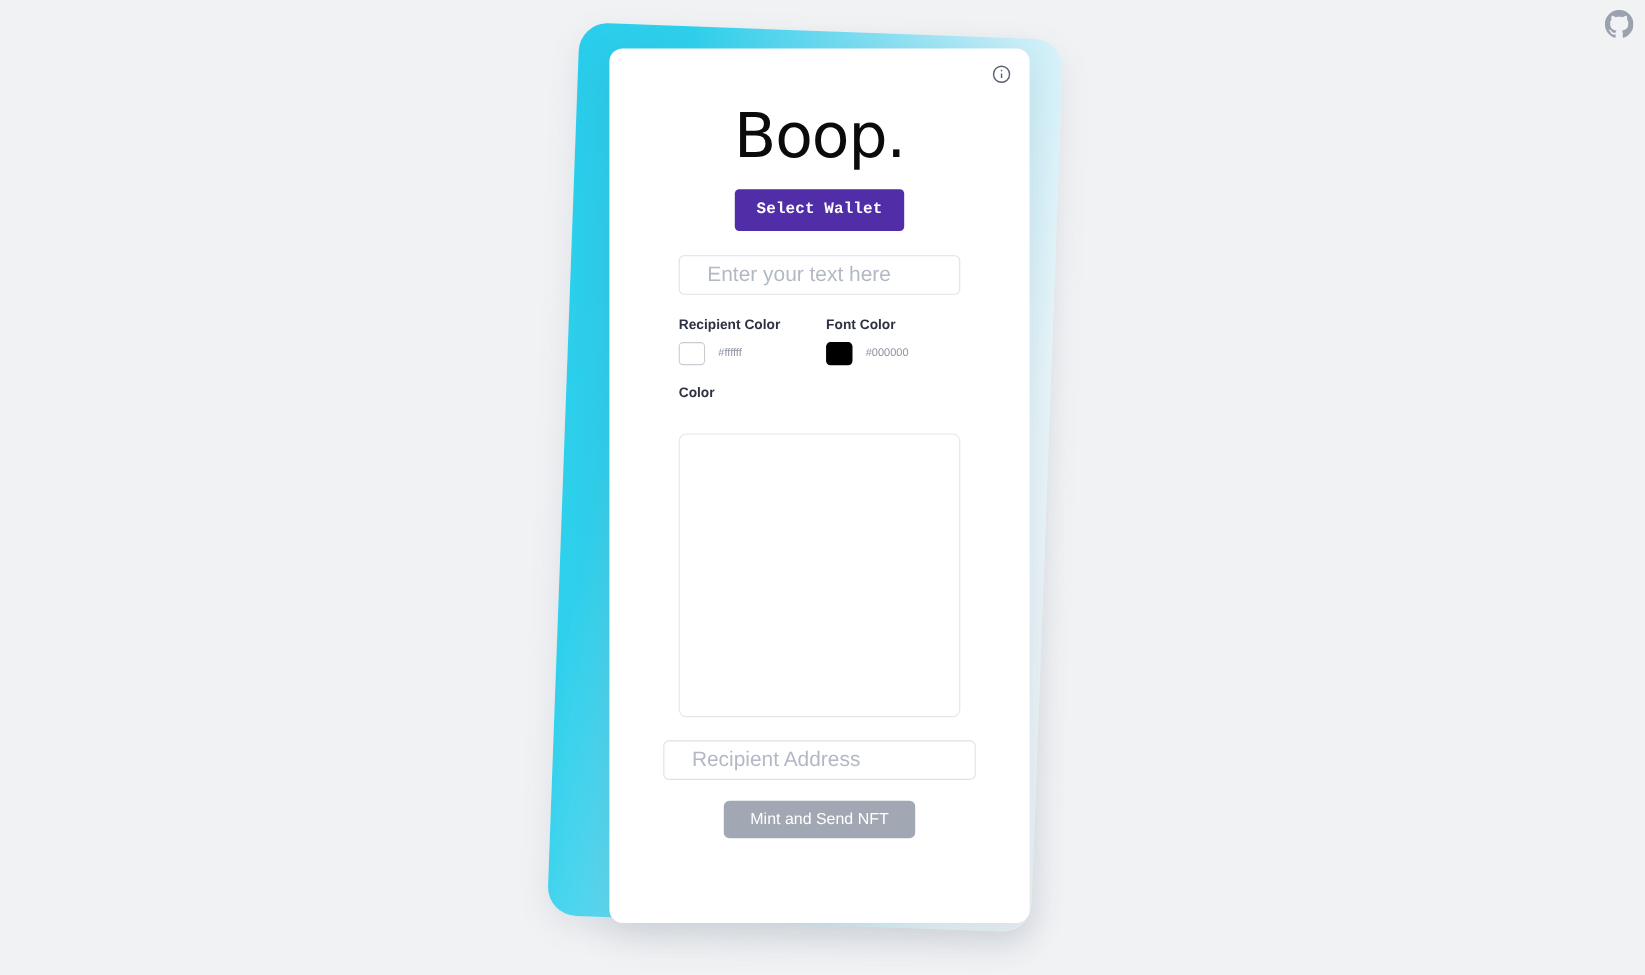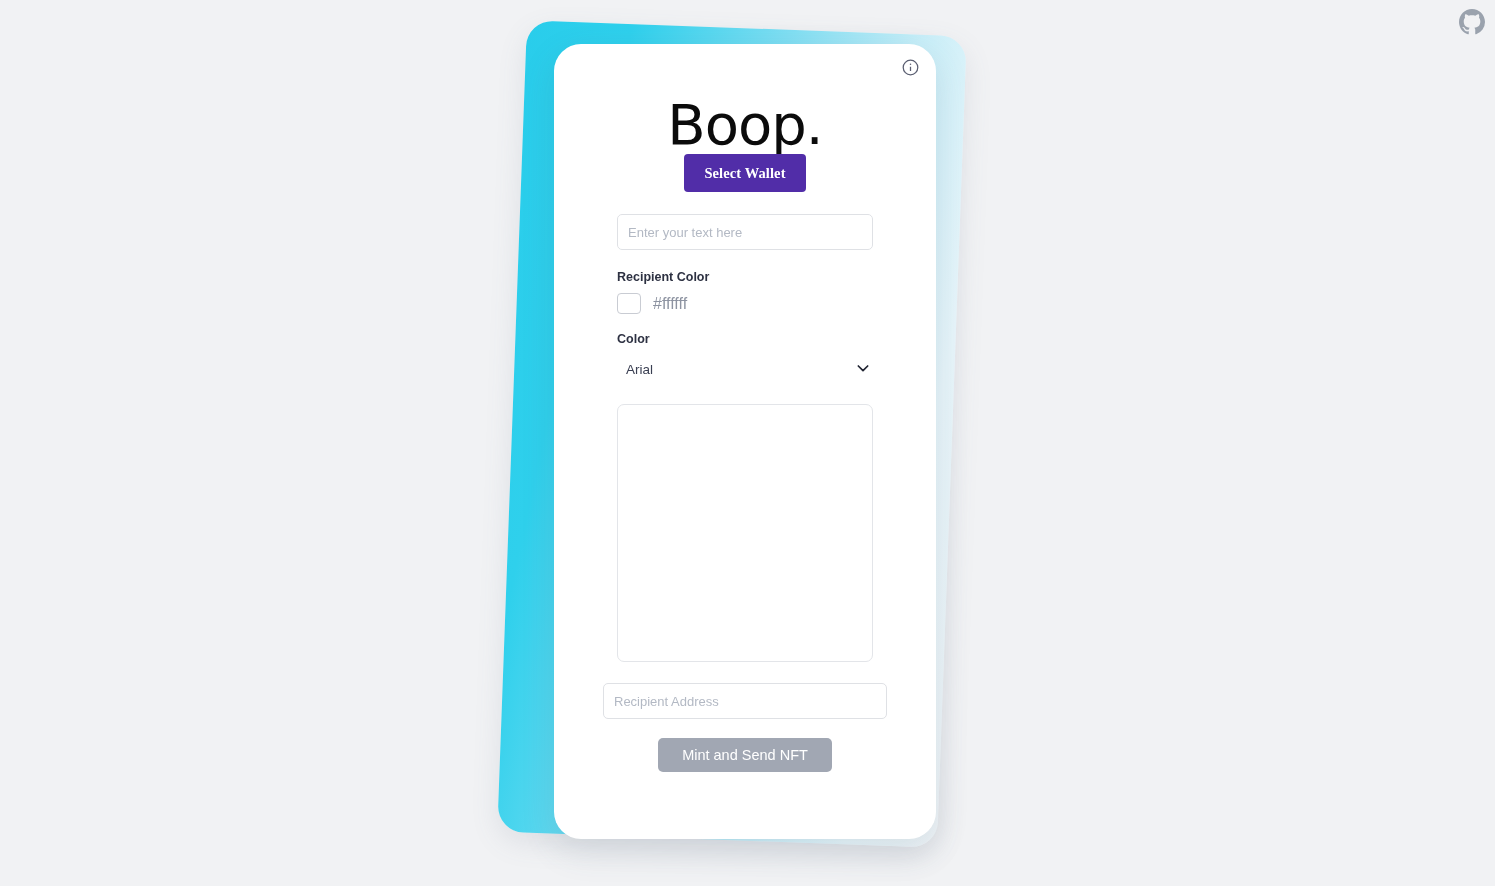--- a/index.html
+++ b/index.html
@@ -50,21 +50,21 @@
   }
 
   
   .main-card {
     position: absolute;
     left: 54px;
     top: 44px;
     width: 382px;
     height: 795px;
     background: #ffffff;
-    border-radius: 27px;
+    border-radius: 12px;
     box-shadow: 0 12px 34px rgba(70, 90, 110, 0.14);
     overflow: hidden;
   }
 
   
   .info-icon {
     position: absolute;
     top: 14px;
     right: 16px;
     width: 19px;
@@ -90,48 +90,49 @@
     padding-top: 52px;
     font-family: "DejaVu Sans", sans-serif;
     font-weight: 400;
     font-size: 56px;
     line-height: 58px;
     letter-spacing: -1px;
     color: #0b0b0b;
   }
 
   .wallet-btn {
+    margin-top: 18px;
     background: #512da8;
     color: #ffffff;
     border: none;
     border-radius: 4px;
-    font-family: Liberation Serif, serif;
+    font-family: Liberation Mono, monospace;
     font-size: 14.5px;
     font-weight: bold;
     letter-spacing: 0.1px;
     padding: 0 20px;
     height: 38px;
     line-height: 38px;
     cursor: pointer;
   }
 
   .field-group {
     width: 256px;
     margin-top: 22px;
   }
 
   .text-input, .recipient-input {
     width: 100%;
     box-sizing: border-box;
     height: 36px;
     border: 1px solid #dfe1e5;
     border-radius: 5px;
-    padding: 0 10px;
-    font-family: "Liberation Sans", sans-serif;
-    font-size: 13px;
+    padding: 0 25px;
+    font-family: "Liberation Sans", sans-serif;
+    font-size: 19px;
     color: #8b5cf6;
     background: #ffffff;
     outline: none;
   }
   .text-input::placeholder, .recipient-input::placeholder {
     color: #b3b9c4;
   }
 
   .color-row {
     width: 256px;
@@ -165,21 +166,21 @@
     background: #ffffff;
     border: 1px solid #c9ccd3;
   }
   .swatch.dark {
     background: #000000;
     border: 1px solid #000000;
   }
   .swatch-value {
     margin-left: 12px;
     font-family: "Liberation Sans", sans-serif;
-    font-size: 16px;
+    font-size: 10px;
     color: #8d93a1;
   }
 
   .font-block {
     width: 256px;
     margin-top: 18px;
   }
   .select-shell {
     position: relative;
     width: 100%;
@@ -276,34 +277,31 @@
       </div>
 
       <div class="color-row">
         <div class="color-block">
           <span class="field-label">Recipient Color</span>
           <div class="swatch-line">
             <span class="swatch light"></span>
             <span class="swatch-value">#ffffff</span>
           </div>
         </div>
+        <div class="color-block second">
+          <span class="field-label">Font Color</span>
+          <div class="swatch-line">
+            <span class="swatch dark"></span>
+            <span class="swatch-value">#000000</span>
+          </div>
+        </div>
       </div>
 
       <div class="font-block">
         <span class="field-label">Color</span>
-        <div class="select-shell">
-          <select class="font-select">
-            <option>Arial</option>
-          </select>
-          <span class="chevron">
-            <svg viewBox="0 0 24 24" fill="none" stroke="currentColor" stroke-width="2.6" stroke-linecap="round" stroke-linejoin="round" aria-hidden="true">
-              <polyline points="5 9 12 16 19 9"></polyline>
-            </svg>
-          </span>
-        </div>
       </div>
 
       <div class="preview-canvas"></div>
 
       <div class="recipient-group">
         <input class="recipient-input" type="text" placeholder="Recipient Address" style="">
       </div>
 
       <button class="mint-btn">Mint and Send NFT</button>
 

